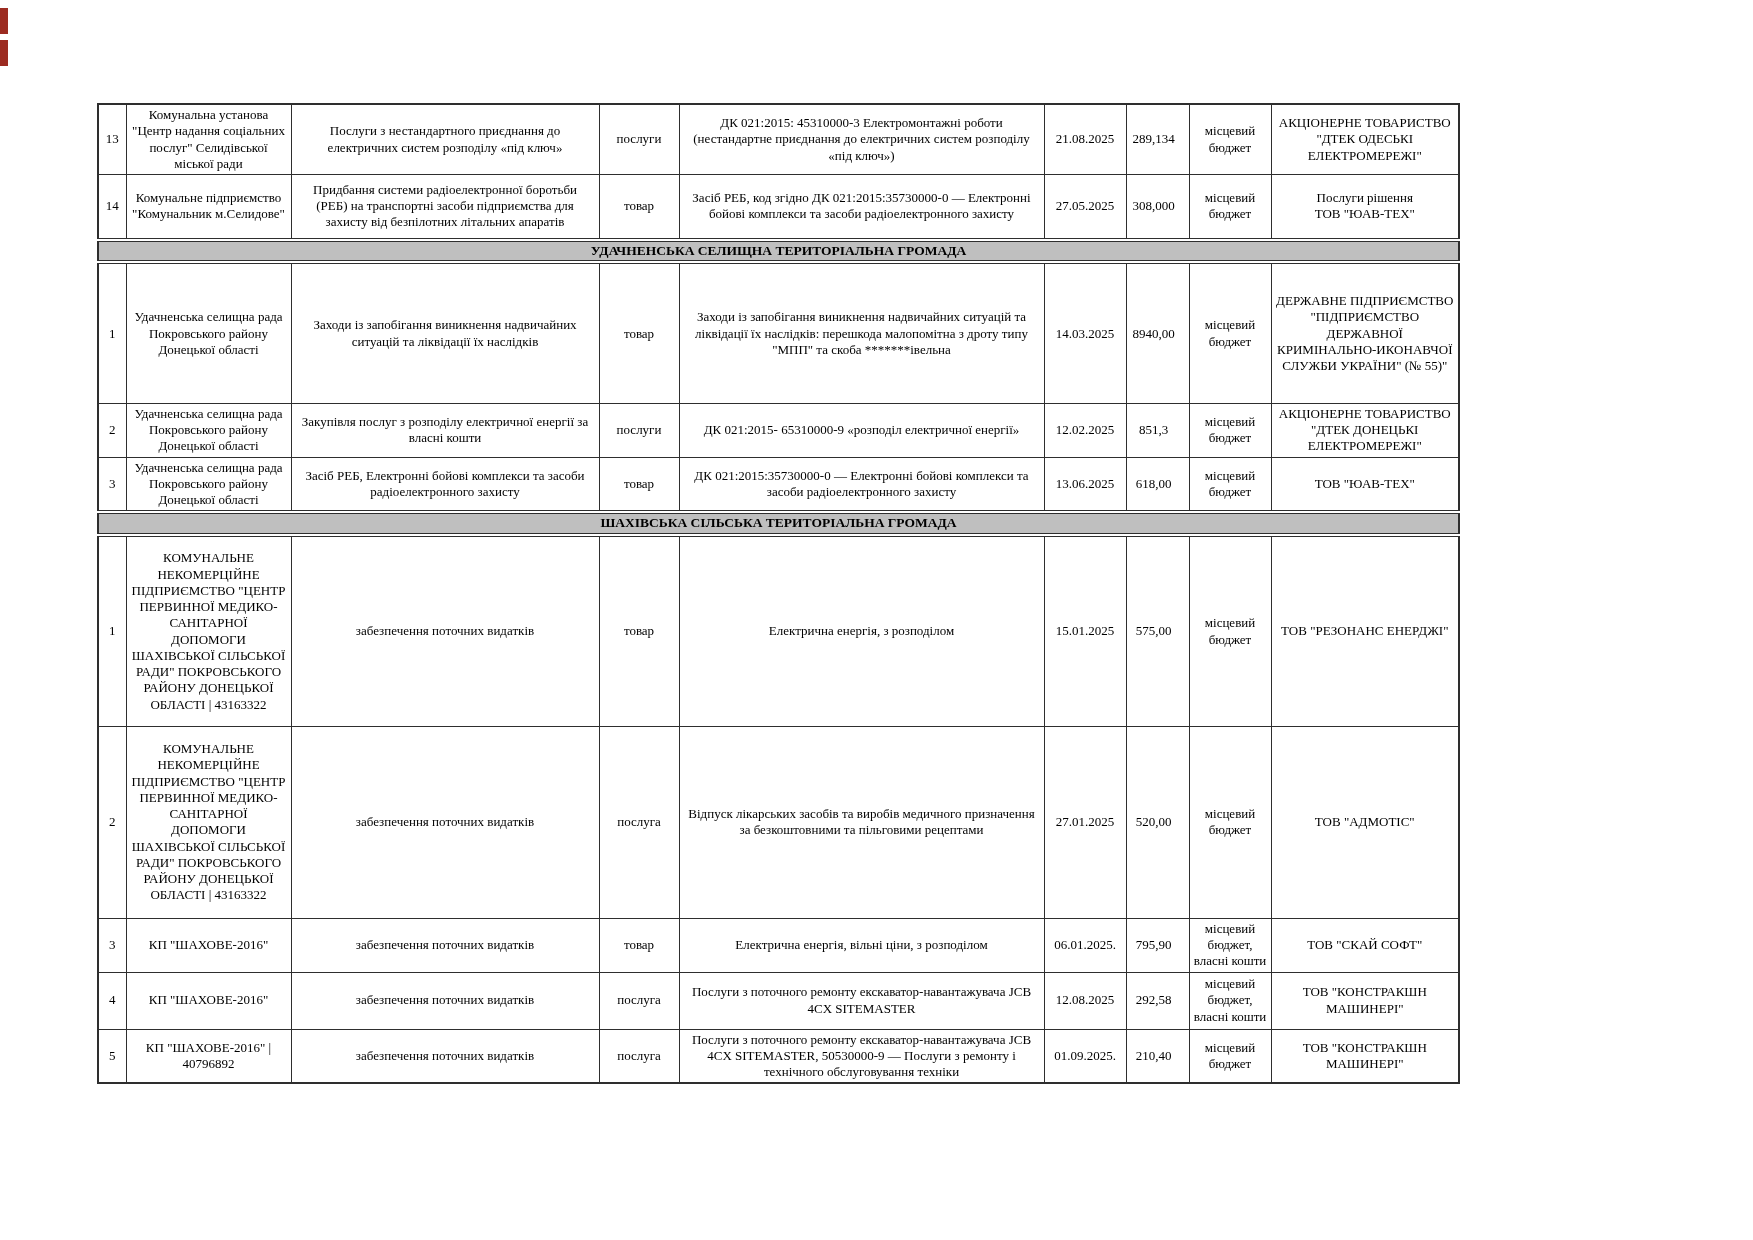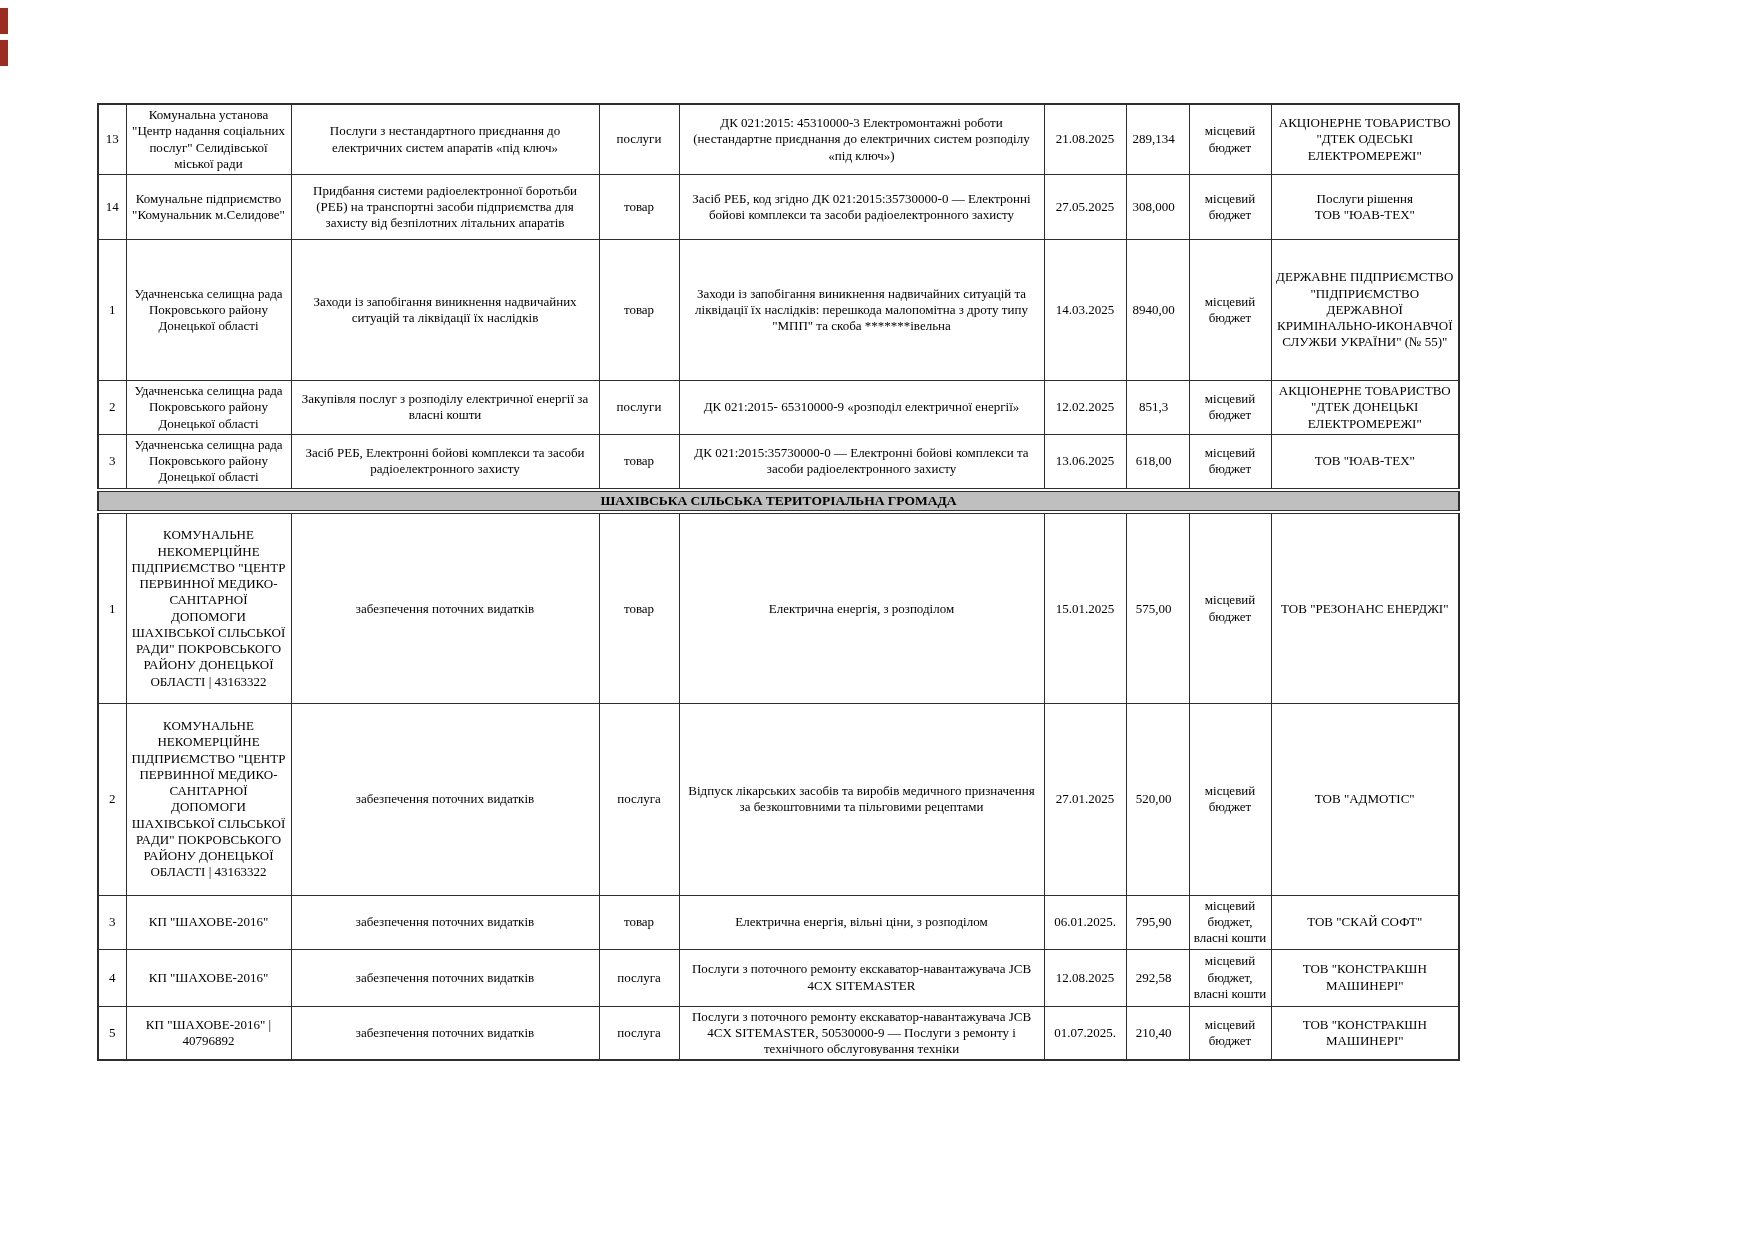--- a/index.html
+++ b/index.html
@@ -82,39 +82,42 @@
         <col style="width:365px">
         <col style="width:82px">
         <col style="width:63px">
         <col style="width:82px">
         <col style="width:188px">
       </colgroup>
       <tbody>
           <tr style="height: 65px;">
             <td class="col-num">13</td>
             <td class="col-org">Комунальна установа "Центр надання соціальних послуг" Селидівської міської ради</td>
-            <td class="col-desc">Послуги з нестандартного приєднання до електричних систем апаратів «під ключ»</td>
+            <td class="col-desc">Послуги з нестандартного приєднання до електричних систем розподілу «під ключ»</td>
             <td class="col-type">послуги</td>
             <td class="col-subject">ДК 021:2015: 45310000-3 Електромонтажні роботи (нестандартне приєднання до електричних систем розподілу «під ключ»)</td>
             <td class="col-date">21.08.2025</td>
             <td class="col-amount">289,134</td>
             <td class="col-budget">місцевий бюджет</td>
             <td class="col-winner">АКЦІОНЕРНЕ ТОВАРИСТВО "ДТЕК ОДЕСЬКІ ЕЛЕКТРОМЕРЕЖІ"</td>
           </tr>
           <tr style="height: 65px;">
             <td class="col-num">14</td>
             <td class="col-org">Комунальне підприємство "Комунальник м.Селидове"</td>
             <td class="col-desc">Придбання системи радіоелектронної боротьби (РЕБ) на транспортні засоби підприємства для захисту від безпілотних літальних апаратів</td>
             <td class="col-type">товар</td>
             <td class="col-subject">Засіб РЕБ, код згідно ДК 021:2015:35730000-0 — Електронні бойові комплекси та засоби радіоелектронного захисту</td>
             <td class="col-date">27.05.2025</td>
             <td class="col-amount">308,000</td>
             <td class="col-budget">місцевий бюджет</td>
             <td class="col-winner">Послуги рішення
 ТОВ "ЮАВ-ТЕХ"</td>
+          </tr>
+          <tr class="band-row" style="height: 18px;">
+            <td colspan="9">УДАЧНЕНСЬКА СЕЛИЩНА ТЕРИТОРІАЛЬНА ГРОМАДА</td>
           </tr>
           <tr style="height: 141px;">
             <td class="col-num">1</td>
             <td class="col-org">Удачненська селищна рада Покровського району Донецької області</td>
             <td class="col-desc">Заходи із запобігання виникнення надвичайних ситуацій та ліквідації їх наслідків</td>
             <td class="col-type">товар</td>
             <td class="col-subject">Заходи із запобігання виникнення надвичайних ситуацій та ліквідації їх наслідків: перешкода малопомітна з дроту типу "МПП" та скоба *******івельна</td>
             <td class="col-date">14.03.2025</td>
             <td class="col-amount">8940,00</td>
             <td class="col-budget">місцевий бюджет</td>
@@ -188,21 +191,21 @@
             <td class="col-amount">292,58</td>
             <td class="col-budget">місцевий бюджет, власні кошти</td>
             <td class="col-winner">ТОВ "КОНСТРАКШН МАШИНЕРІ"</td>
           </tr>
           <tr style="height: 52px;">
             <td class="col-num">5</td>
             <td class="col-org">КП "ШАХОВЕ-2016" | 40796892</td>
             <td class="col-desc">забезпечення поточних видатків</td>
             <td class="col-type">послуга</td>
             <td class="col-subject">Послуги з поточного ремонту екскаватор-навантажувача JCB 4CX SITEMASTER, 50530000-9 — Послуги з ремонту і технічного обслуговування техніки</td>
-            <td class="col-date">01.07.2025.</td>
+            <td class="col-date">01.09.2025.</td>
             <td class="col-amount">210,40</td>
             <td class="col-budget">місцевий бюджет</td>
             <td class="col-winner">ТОВ "КОНСТРАКШН МАШИНЕРІ"</td>
           </tr>
         </tbody>
     </table>
   </div>
 </div>
 
 </body></html>

